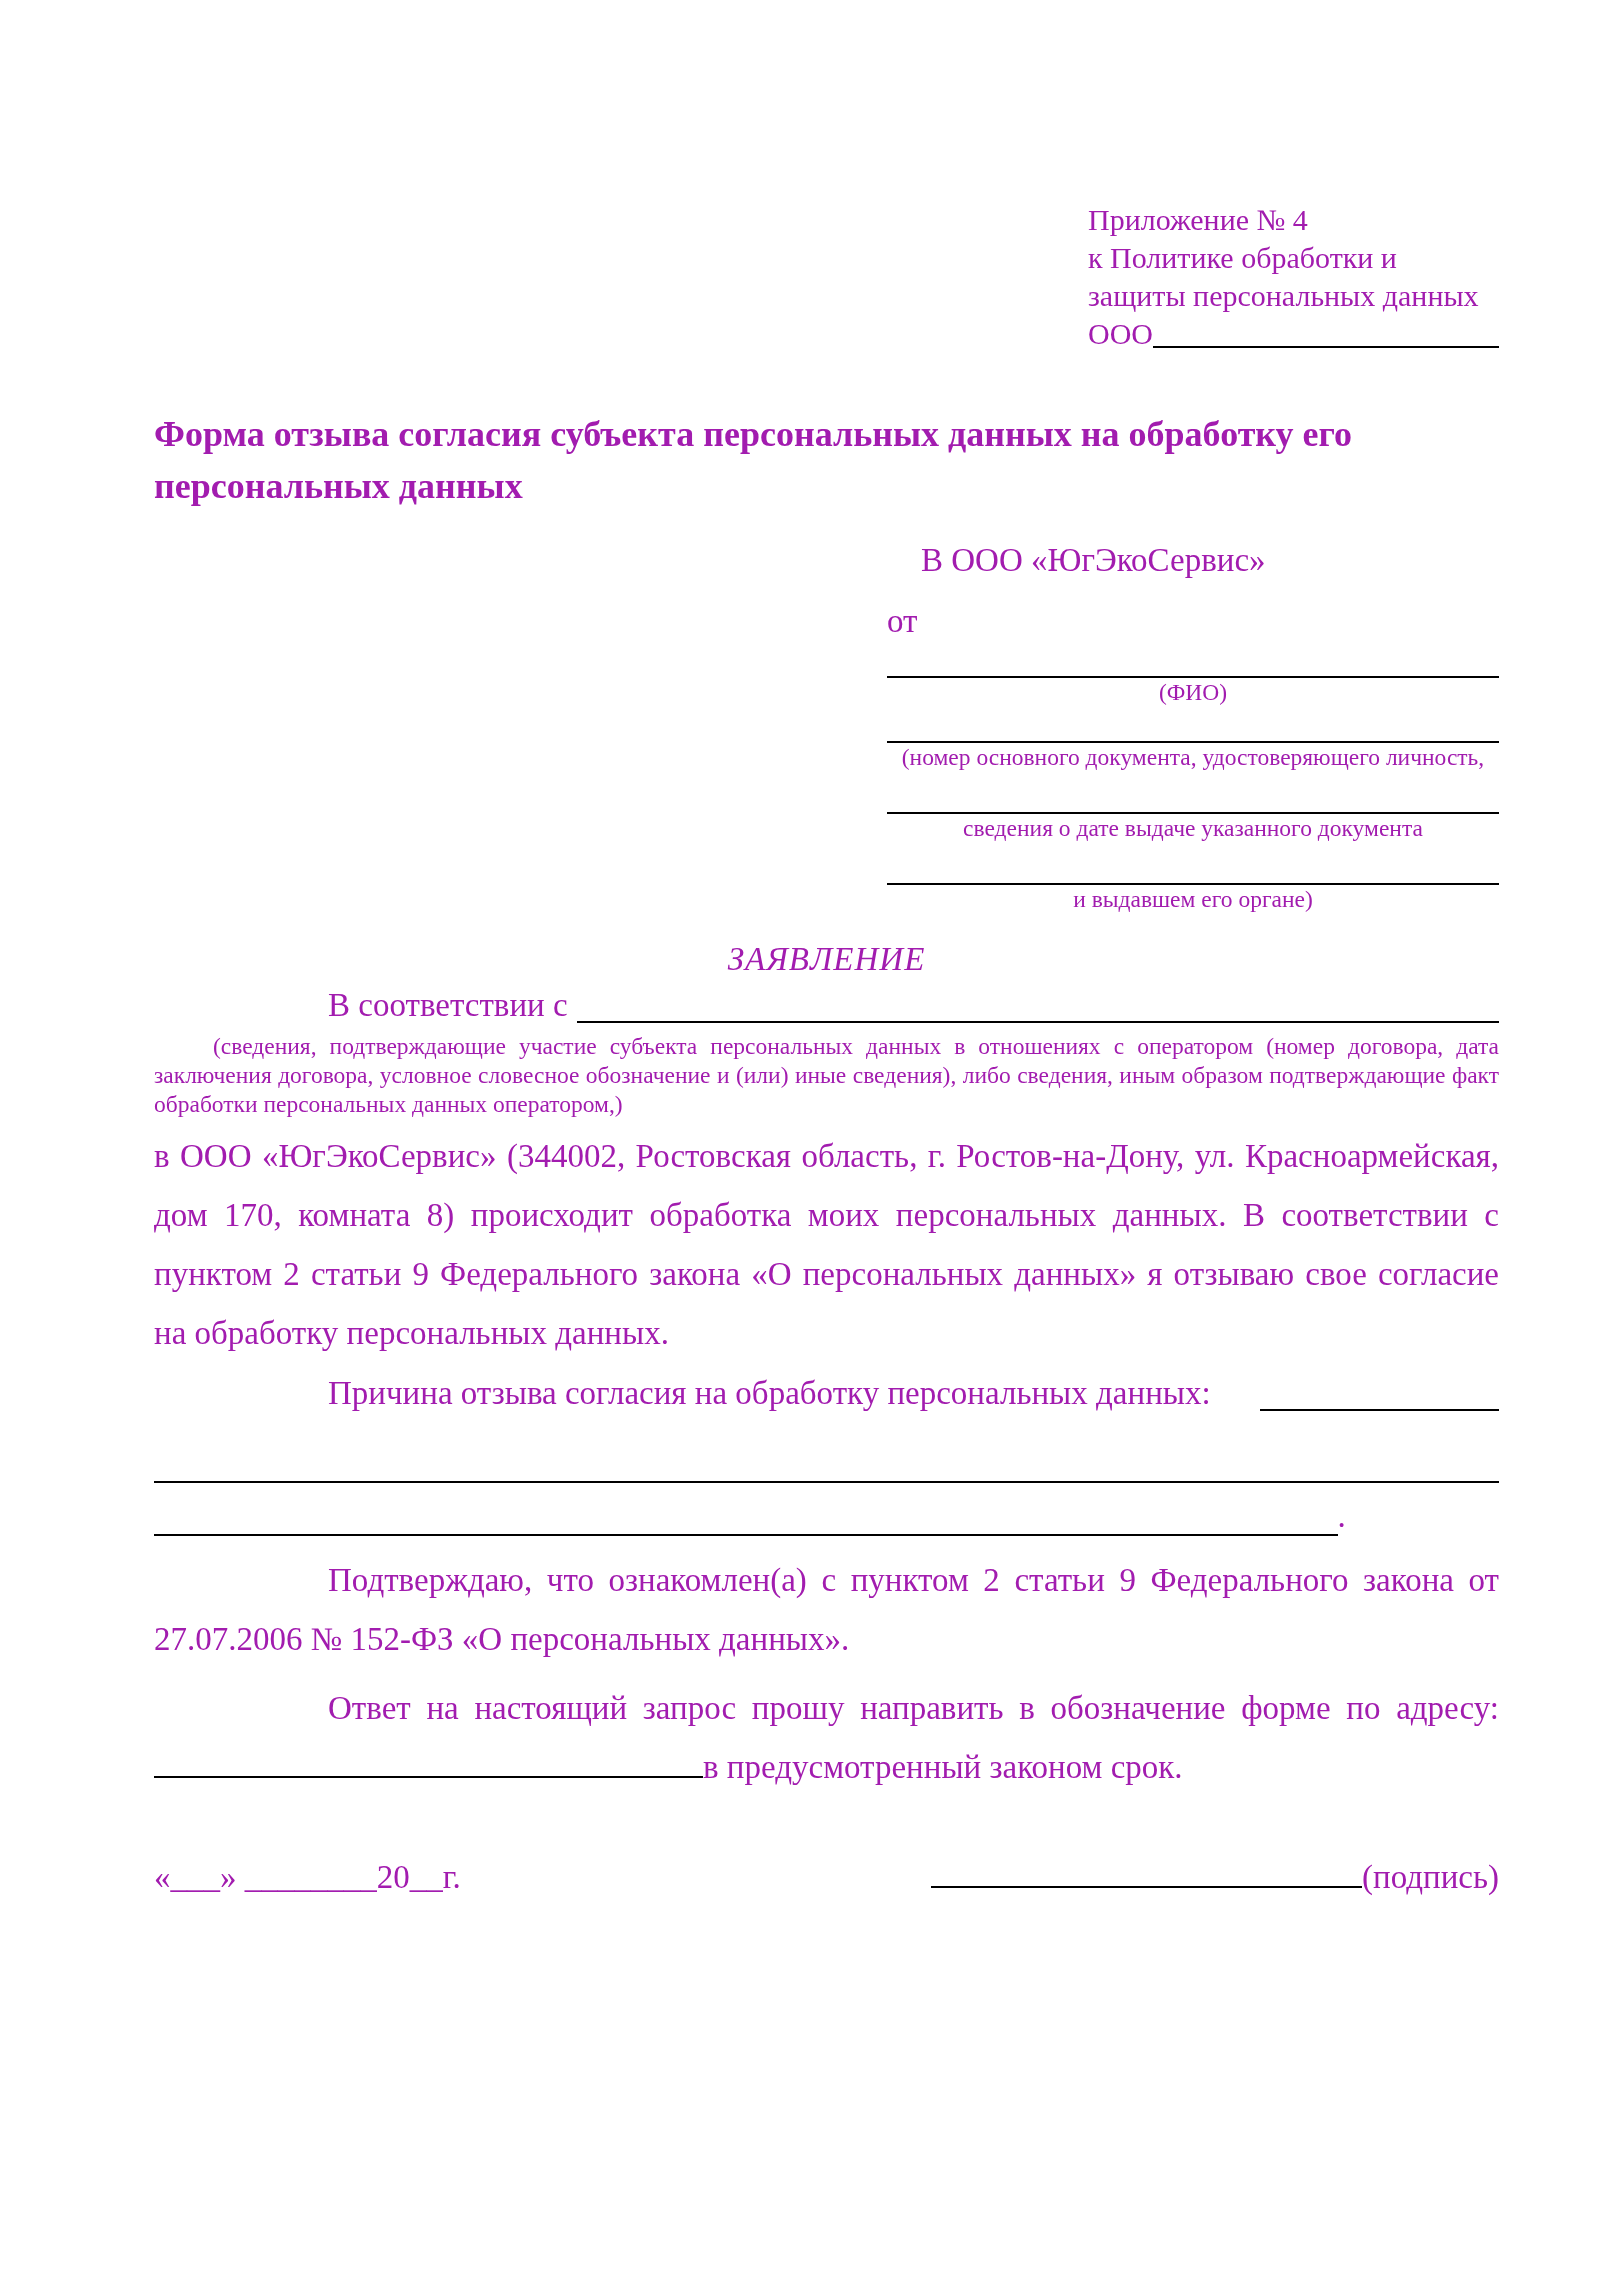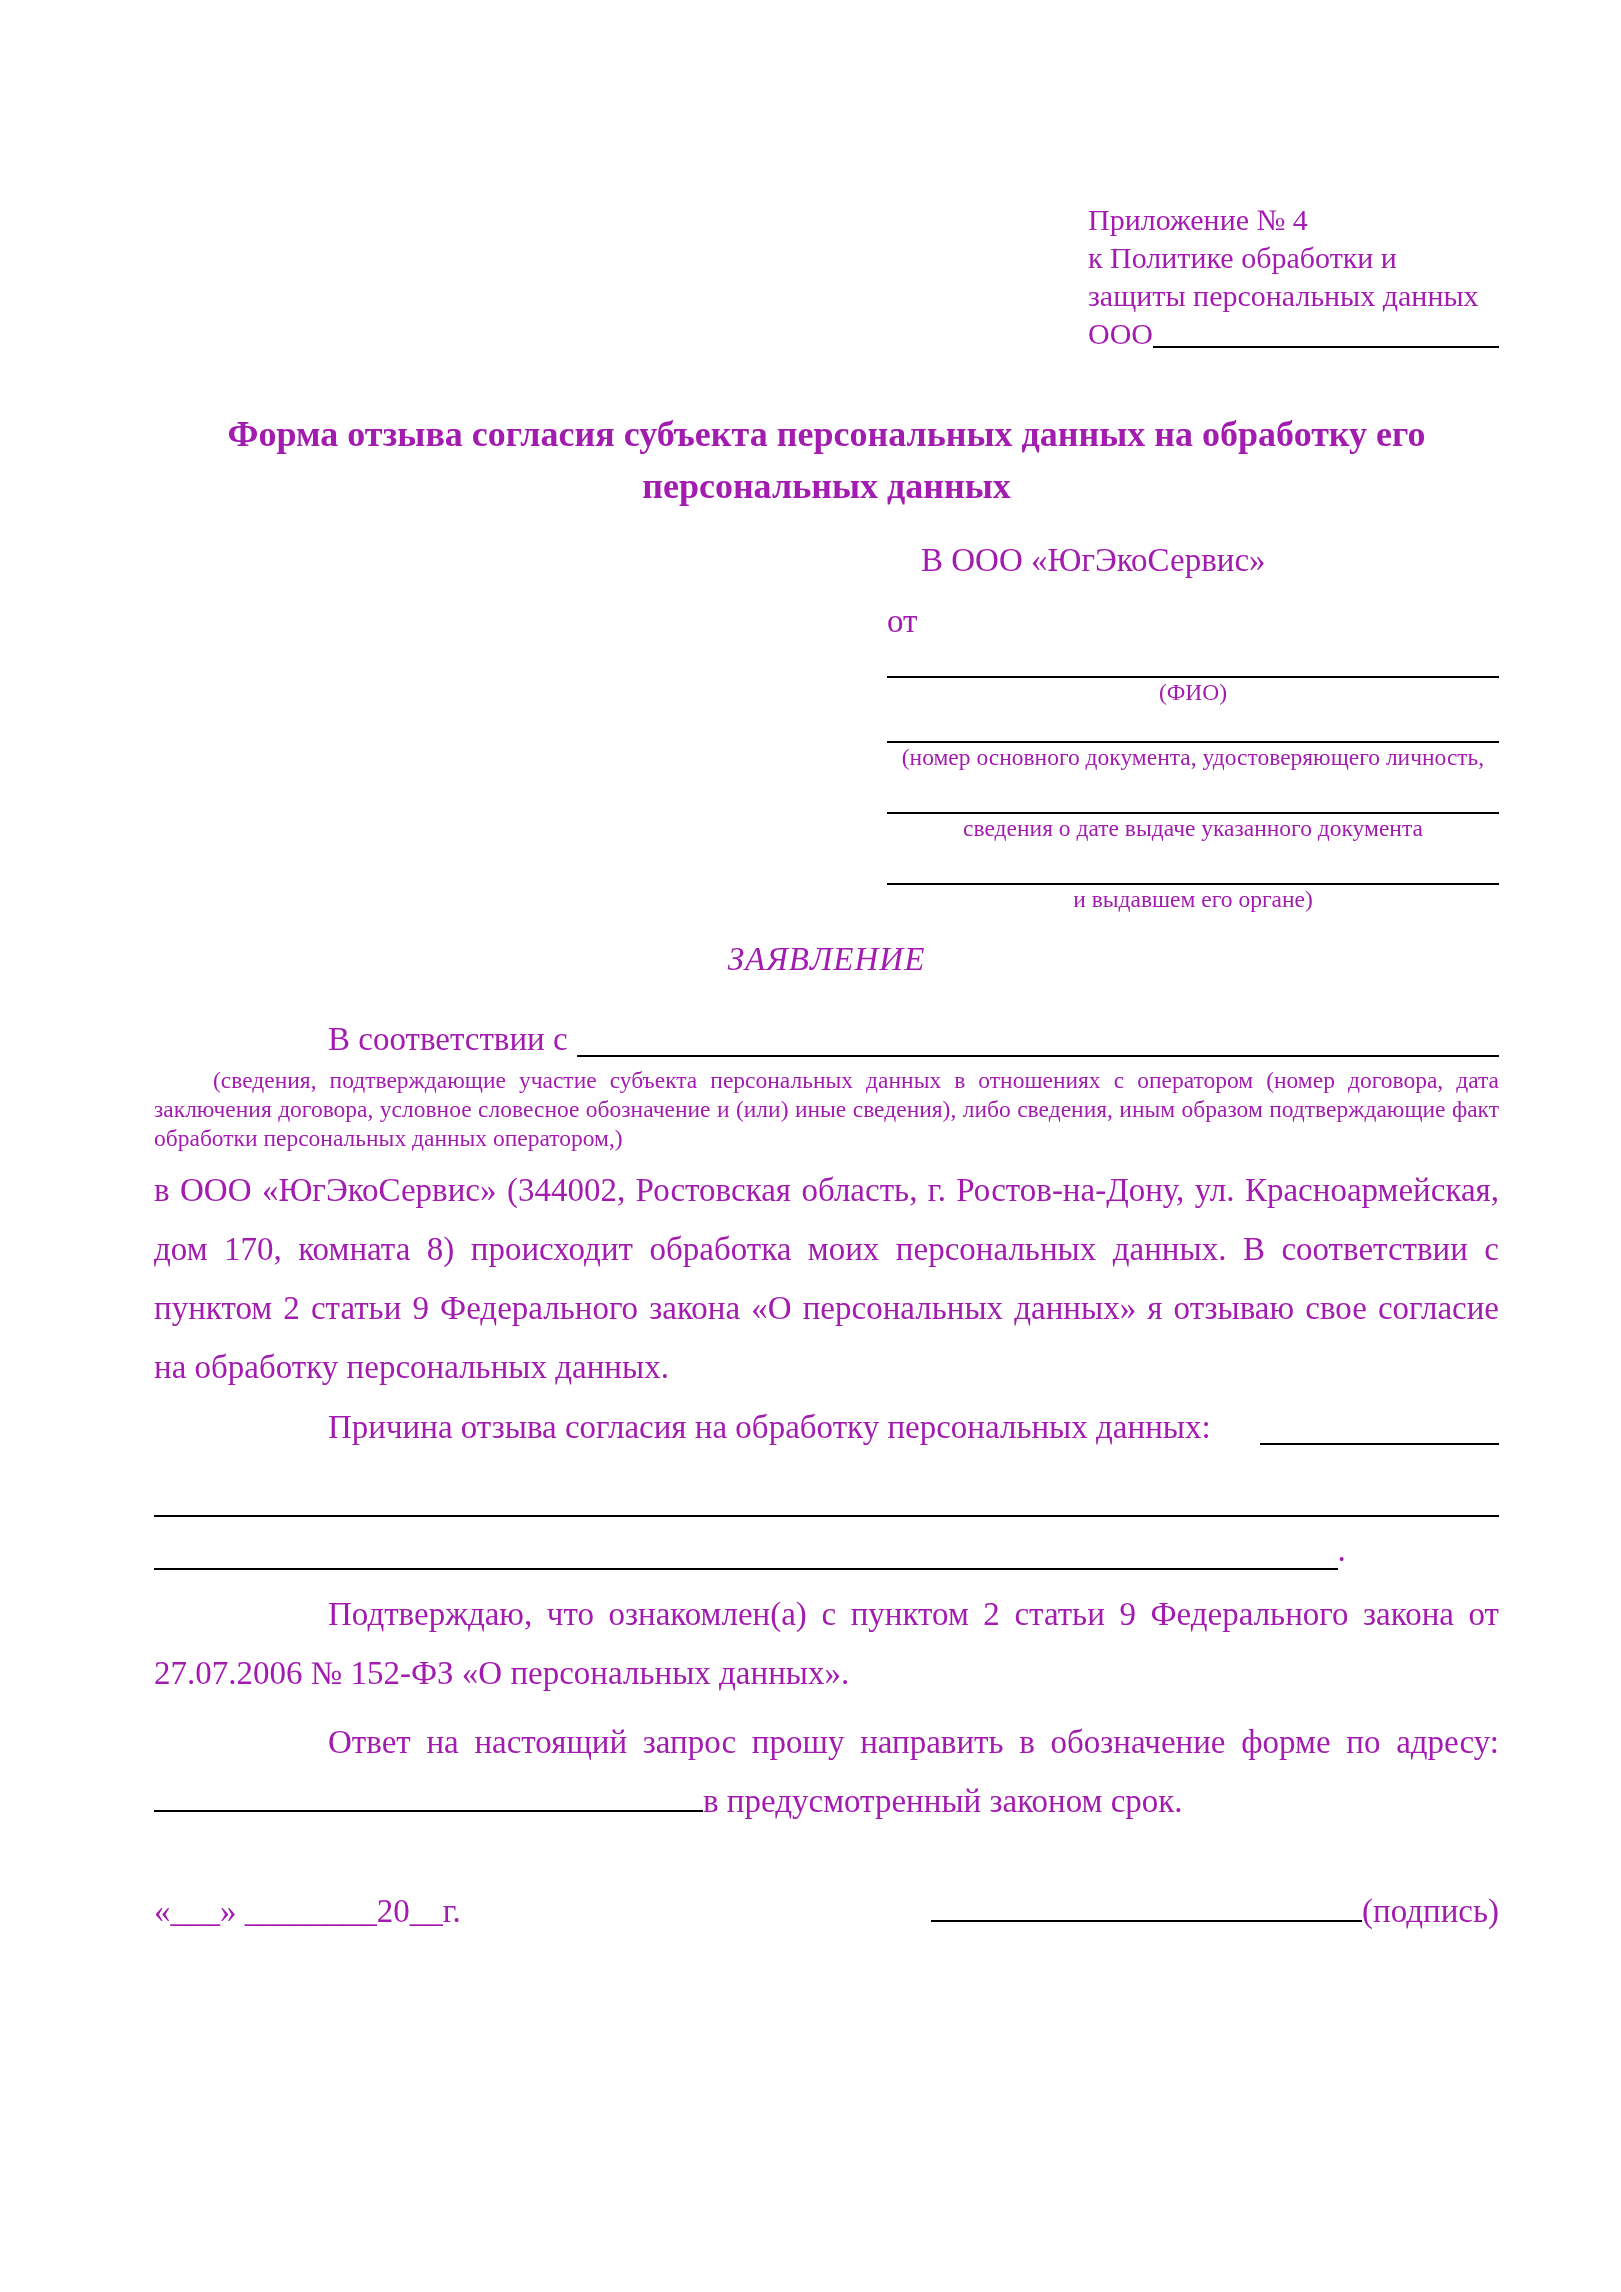--- a/index.html
+++ b/index.html
@@ -11,33 +11,33 @@
     overflow:hidden;
   }
   .content{padding:201px 122px 0 154px;}
 
   
   .header-block{margin-left:934px;font-size:30px;line-height:38px;}
   .ooo-row{display:flex;align-items:flex-end;}
   .ooo-row .fill{flex:1;border-bottom:2.9px solid #000;margin-bottom:4.9px;}
 
   
-  .title{font-size:36px;line-height:52px;font-weight:bold;text-align:center;margin:55px 0 8px 0;}
+  .title{font-size:36px;line-height:52px;font-weight:bold;margin:55px 0 8px 0;}
 
   
   .addressee{margin-left:733px;margin-top:29px;font-size:33px;}
   .addressee .to{line-height:39px;margin-left:34px;}
   .addressee .from{margin-top:21.6px;line-height:39px;}
   .uline{border-bottom:2.9px solid #000;height:35px;}
   .uline.tall{height:41px;}
   .cap{font-size:23.5px;line-height:28px;text-align:center;}
 
   .statement{font-size:33px;line-height:43px;text-align:center;margin-top:25.5px;letter-spacing:1px;font-style:italic;}
 
-  .fillrow{display:flex;align-items:flex-end;font-size:33px;line-height:49px;margin-top:34px;}
+  .fillrow{display:flex;align-items:flex-end;font-size:33px;line-height:49px;margin-top:0;}
   .fillrow .lead{white-space:nowrap;padding-left:174px;}
   .fillrow .grow{flex:1;border-bottom:2.9px solid #000;margin:0 0 6.9px 9.8px;}
 
   .note{font-size:23.5px;line-height:29px;text-align:justify;text-indent:59px;margin-top:2px;}
 
   .body-par{font-size:33px;line-height:59px;text-align:justify;margin:7.8px 0 0 0;}
   .indent{text-indent:174px;font-family:Liberation Serif, serif;}
 
   .blank-line{border-bottom:2.9px solid #000;height:63px;}
   .blank-row{display:flex;align-items:flex-end;font-size:33px;height:53px;line-height:39px;}

